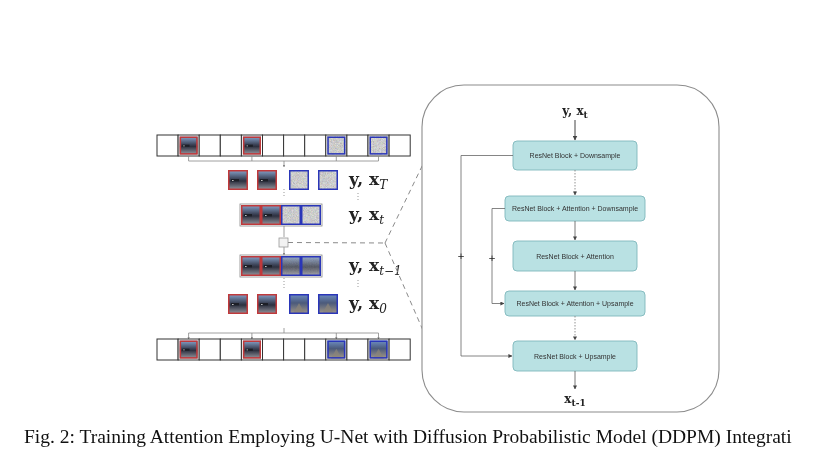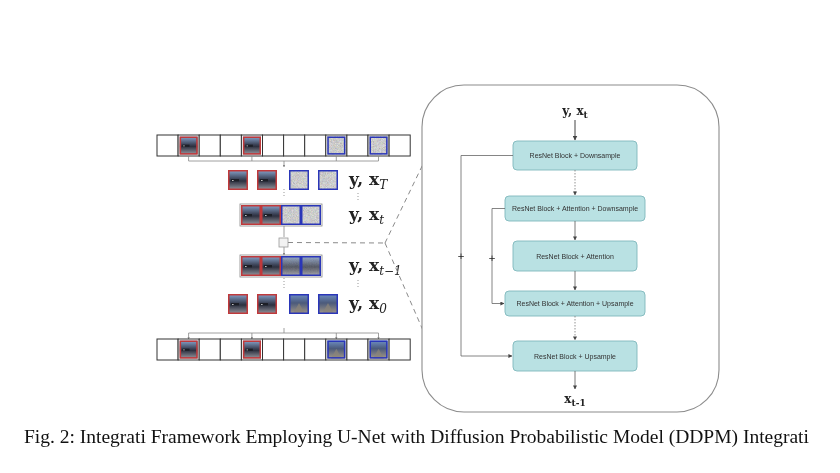--- a/index.html
+++ b/index.html
@@ -285,13 +285,13 @@
 
     <path d="M513,155.5 L461,155.5 L461,356 L512,356" stroke="#666" stroke-width="0.8" fill="none" marker-end="url(#arr)"></path>
     <path d="M505,208.5 L492,208.5 L492,303.5 L504,303.5" stroke="#666" stroke-width="0.8" fill="none" marker-end="url(#arr)"></path>
     <text x="461" y="259" text-anchor="middle" font-size="9" font-family="DejaVu Sans, sans-serif" fill="#222">+</text>
     <text x="492" y="261" text-anchor="middle" font-size="9" font-family="DejaVu Sans, sans-serif" fill="#222">+</text>
 
     <text x="575" y="403" text-anchor="middle" class="math" font-size="12"><tspan>x</tspan><tspan dy="3" font-size="9">t-1</tspan></text>
   </g>
 </svg>
 
-<div class="caption">Fig. 2: Integrati Framework Employing U-Net with Diffusion Probabilistic Model (DDPM) Integrati</div>
+<div class="caption">Fig. 2: Training Attention Employing U-Net with Diffusion Probabilistic Model (DDPM) Integrati</div>
 
 </body></html>

